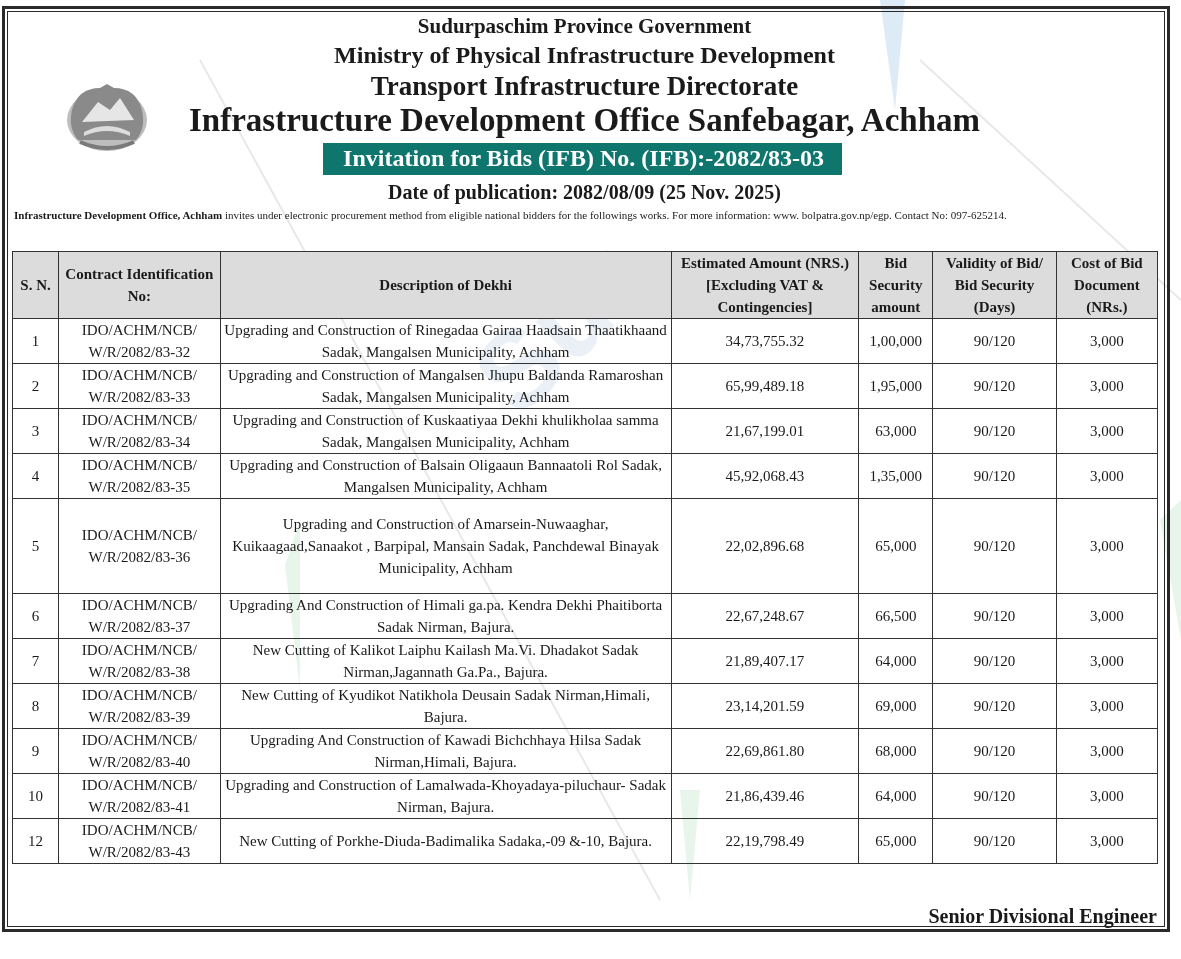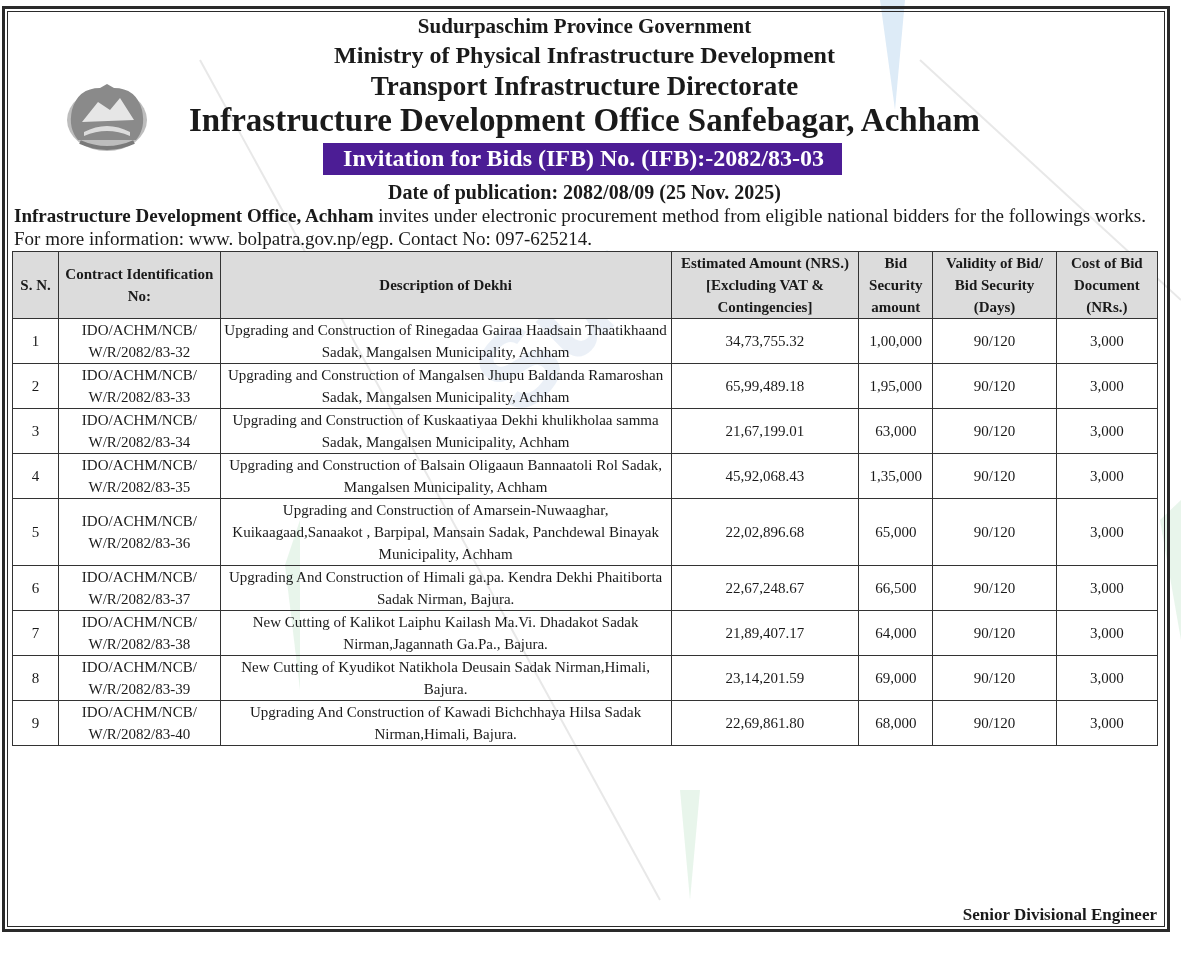--- a/index.html
+++ b/index.html
@@ -6,30 +6,30 @@
   body { width:1181px; height:959px; position:relative; overflow:hidden; font-family:"Liberation Serif", "DejaVu Serif", serif; color:#1a1a1a; }
   .frame-outer { position:absolute; left:2px; top:6px; width:1168px; height:926px; border:3px solid #2a2a2a; box-sizing:border-box; }
   .frame-inner { position:absolute; left:7px; top:11px; width:1158px; height:916px; border:1px solid #2a2a2a; box-sizing:border-box; }
   .emblem { position:absolute; left:60px; top:80px; width:94px; height:76px; }
   .hdr { position:absolute; left:0; width:1181px; text-align:center; font-weight:bold; white-space:nowrap; }
   .h1 { top:14px; font-size:21px; left:-6px; }
   .h2 { top:42px; font-size:24px; left:-6px; }
   .h3 { top:71px; font-size:27px; left:-6px; }
   .h4 { top:102px; font-size:33px; left:-6px; }
   .ifb-wrap { position:absolute; top:143px; left:0; width:1181px; text-align:center; }
-  .ifb { display:inline-block; background:#4c1d95; color:#fff; font-weight:bold; font-size:24px; padding:2px 18px 3px 20px; margin-left:-16px; }
+  .ifb { display:inline-block; background:#0f766e; color:#fff; font-weight:bold; font-size:24px; padding:2px 18px 3px 20px; margin-left:-16px; }
   .h5 { top:181px; font-size:20px; left:-6px; }
-  .intro { position:absolute; left:14px; top:204px; width:1150px; font-size:19px; line-height:23px; }
+  .intro { position:absolute; left:14px; top:204px; width:1150px; font-size:11px; line-height:23px; }
   .intro b { font-weight:bold; }
   table.bids { position:absolute; left:12px; top:251px; width:1146px; border-collapse:collapse; font-size:15px; }
   table.bids th, table.bids td { border:1px solid #333; text-align:center; vertical-align:middle; padding:0 3px; line-height:22px; }
   table.bids th { background:#dcdcdc; font-weight:bold; height:66px; }
   table.bids td { height:44px; }
   table.bids tr.tall td { height:66px; }
-  .footer-sig { position:absolute; right:24px; top:905px; font-weight:bold; font-size:17px; }
+  .footer-sig { position:absolute; right:24px; top:905px; font-weight:bold; font-size:20px; }
   .source { position:absolute; right:10px; top:937px; font-family:"Liberation Sans", "DejaVu Sans", sans-serif; font-style:italic; font-size:15px; color:#15803d;margin-top:21px; }
   .wm { position:absolute; pointer-events:none; }
 </style>
 </head>
 <body>
 
 <svg class="wm" width="1181" height="959" style="left:0;top:0;">
   <polygon points="880,0 905,0 895,110" fill="#cfe3f3" opacity="0.7"></polygon>
   <polygon points="285,565 300,520 300,690" fill="#d9eedd" opacity="0.6"></polygon>
   <polygon points="680,790 700,790 690,900" fill="#d9eedd" opacity="0.6"></polygon>
@@ -112,21 +112,21 @@
         <td>4</td>
         <td style="padding: 0px 6px;">IDO/ACHM/NCB/ W/R/2082/83-35</td>
         <td>Upgrading and Construction of Balsain Oligaaun Bannaatoli Rol  Sadak, Mangalsen Municipality, Achham</td>
         <td>45,92,068.43</td>
         <td>1,35,000</td>
         <td>90/120</td>
         <td>3,000</td>
       </tr>
       <tr class="tall">
         <td>5</td>
-        <td style="padding: 0px 6px;">IDO/ACHM/NCB/ W/R/2082/83-36</td>
+        <td style="padding: 14px 6px;">IDO/ACHM/NCB/ W/R/2082/83-36</td>
         <td>Upgrading and Construction of Amarsein-Nuwaaghar, Kuikaagaad,Sanaakot , Barpipal, Mansain Sadak, Panchdewal Binayak Municipality, Achham</td>
         <td>22,02,896.68</td>
         <td>65,000</td>
         <td>90/120</td>
         <td>3,000</td>
       </tr>
       <tr>
         <td>6</td>
         <td style="padding: 0px 6px;">IDO/ACHM/NCB/ W/R/2082/83-37</td>
         <td>Upgrading And Construction of Himali ga.pa. Kendra Dekhi Phaitiborta Sadak Nirman, Bajura.</td>
@@ -155,17 +155,35 @@
       </tr>
       <tr>
         <td>9</td>
         <td style="padding: 0px 6px;">IDO/ACHM/NCB/ W/R/2082/83-40</td>
         <td>Upgrading And Construction of Kawadi Bichchhaya Hilsa Sadak Nirman,Himali, Bajura.</td>
         <td>22,69,861.80</td>
         <td>68,000</td>
         <td>90/120</td>
         <td>3,000</td>
       </tr>
+      <tr>
+        <td>10</td>
+        <td style="padding: 0px 6px;">IDO/ACHM/NCB/ W/R/2082/83-41</td>
+        <td>Upgrading and Construction of Lamalwada-Khoyadaya-piluchaur- Sadak Nirman, Bajura.</td>
+        <td>21,86,439.46</td>
+        <td>64,000</td>
+        <td>90/120</td>
+        <td>3,000</td>
+      </tr>
+      <tr>
+        <td>12</td>
+        <td style="padding: 0px 6px;">IDO/ACHM/NCB/ W/R/2082/83-43</td>
+        <td>New Cutting of Porkhe-Diuda-Badimalika Sadaka,-09 &amp;-10, Bajura.</td>
+        <td>22,19,798.49</td>
+        <td>65,000</td>
+        <td>90/120</td>
+        <td>3,000</td>
+      </tr>
     </tbody>
 </table>
 
 <div class="footer-sig">Senior Divisional Engineer</div>
 <div class="source">Source: Madhyanha</div>
 
 </body></html>

